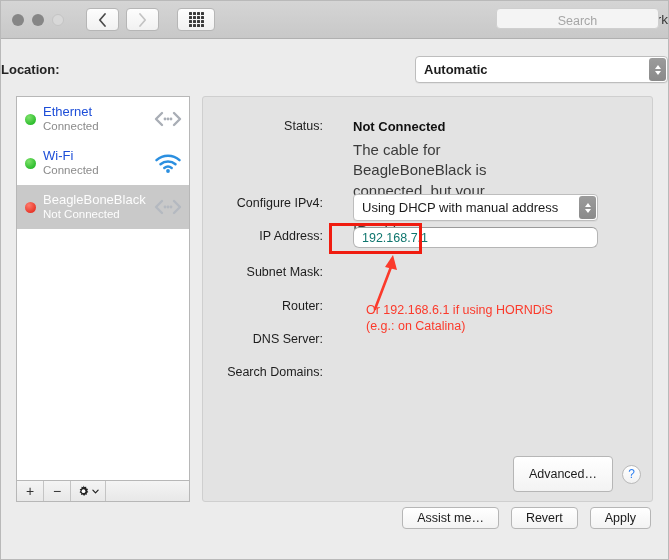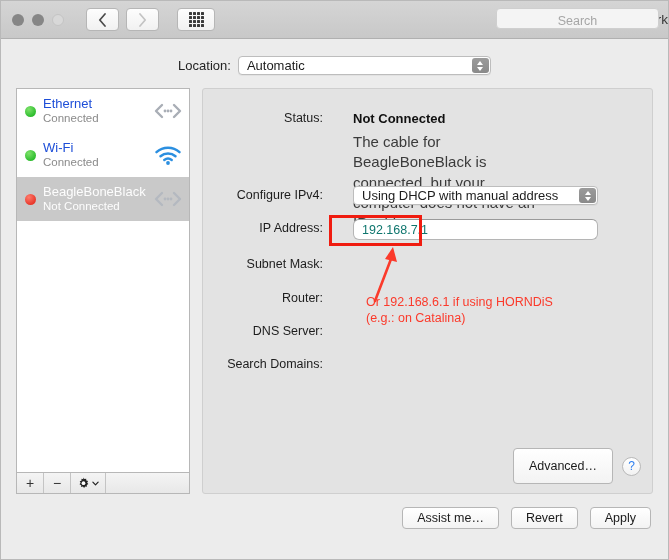--- a/index.html
+++ b/index.html
@@ -118,31 +118,32 @@
   }
   .searchfield .sph {
     font-size: 12.5px;
     color: #a6a6a6;
   }
 
   
   .locrow {
     display: flex;
     align-items: center;
-    justify-content: center;
+    justify-content: space-between;
     margin-top: 17px;
     gap: 7px;
+    font-weight: bold;
   }
   .locrow .lbl {
     font-size: 13px;
     color: #232323;
   }
   .popup {
     position: relative;
-    height: 19px;
+    height: 27px;
     border-radius: 4px;
     background: #fff;
     border: 1px solid #bdbdbd;
     box-sizing: border-box;
     display: flex;
     align-items: center;
     box-shadow: 0 1px 0 rgba(0,0,0,0.04);
   }
   .popup .ptext {
     font-size: 13px;

